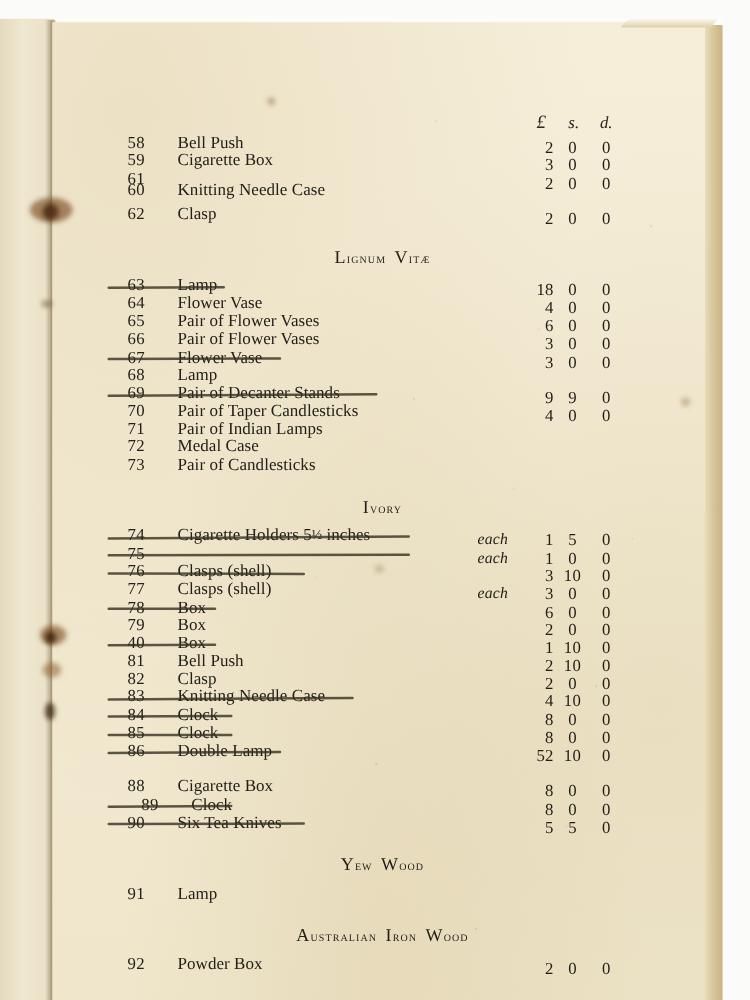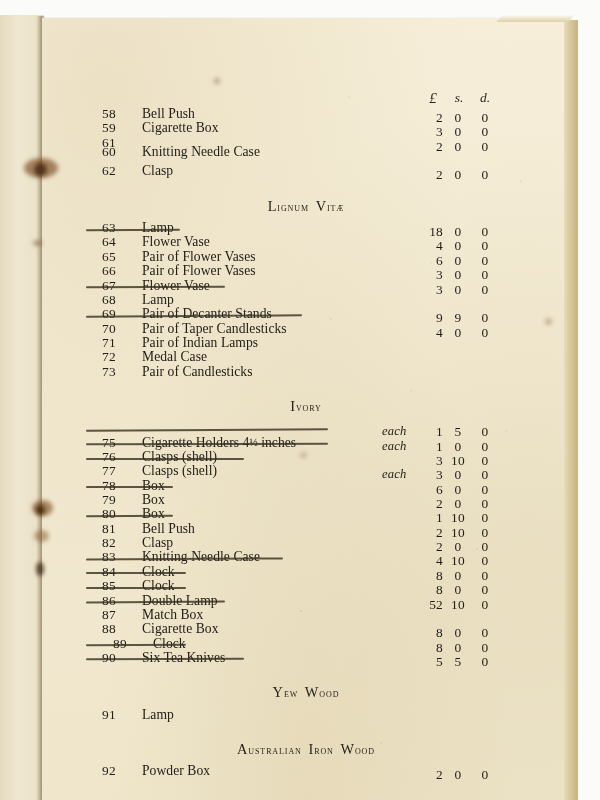--- a/index.html
+++ b/index.html
@@ -297,28 +297,31 @@
         </div>
         <div class="row" style="top: 331.25px;">
           <span class="num">72</span>
           <span class="desc">Medal Case</span>
         </div>
         <div class="row" style="top: 345.6px;">
           <span class="num">73</span>
           <span class="desc">Pair of Candlesticks</span>
         </div>
         <div class="section-head" style="top: 379.95px;"><span class="cap">I</span>vory</div>
+        <div class="row" style="top: 402.3px;">
+          <span class="num">74</span>
+          <span class="desc">Cigarette Holders 5<span class="frac">½</span> inches</span>
+        </div>
         <div class="strike" style="top: 410.8px; width: 242.15px; transform: rotate(-0.35deg);"></div>
         <div class="price each" style="top: 406.3px;">each</div>
         <div class="price pound" style="top: 406.3px;">1</div>
         <div class="price shil" style="top: 406.3px;">5</div>
         <div class="price pence" style="top: 406.3px;">0</div>
         <div class="row" style="top: 416.65px;">
           <span class="num">75</span>
-          <span class="desc">Cigarette Holders 4<span class="frac">½</span> inches</span>
         </div>
         <div class="strike" style="top: 425.15px; width: 242.15px; transform: rotate(-0.13deg);"></div>
         <div class="price each" style="top: 420.65px;">each</div>
         <div class="price pound" style="top: 420.65px;">1</div>
         <div class="price shil" style="top: 420.65px;">0</div>
         <div class="price pence" style="top: 420.65px;">0</div>
         <div class="row" style="top: 431px;">
           <span class="num">76</span>
           <span class="desc">Clasps (shell)</span>
         </div>
@@ -343,21 +346,21 @@
         <div class="price shil" style="top: 463.7px;">0</div>
         <div class="price pence" style="top: 463.7px;">0</div>
         <div class="row" style="top: 474.05px;">
           <span class="num">79</span>
           <span class="desc">Box</span>
         </div>
         <div class="price pound" style="top: 478.05px;">2</div>
         <div class="price shil" style="top: 478.05px;">0</div>
         <div class="price pence" style="top: 478.05px;">0</div>
         <div class="row" style="top: 488.4px;">
-          <span class="num">80</span>
+          <span class="num">40</span>
           <span class="desc">Box</span>
         </div>
         <div class="strike" style="top: 496.9px; width: 87.35px; transform: rotate(-0.35deg);"></div>
         <div class="price pound" style="top: 492.4px;">1</div>
         <div class="price shil" style="top: 492.4px;">10</div>
         <div class="price pence" style="top: 492.4px;">0</div>
         <div class="row" style="top: 502.75px;">
           <span class="num">81</span>
           <span class="desc">Bell Push</span>
         </div>
@@ -396,24 +399,20 @@
         <div class="price shil" style="top: 564.15px;">0</div>
         <div class="price pence" style="top: 564.15px;">0</div>
         <div class="row" style="top: 574.5px;">
           <span class="num">86</span>
           <span class="desc">Double Lamp</span>
         </div>
         <div class="strike" style="top: 583px; width: 138.95px; transform: rotate(-0.35deg);"></div>
         <div class="price pound" style="top: 578.5px;">52</div>
         <div class="price shil" style="top: 578.5px;">10</div>
         <div class="price pence" style="top: 578.5px;">0</div>
-        <div class="row" style="top: 588.85px;">
-          <span class="num">87</span>
-          <span class="desc">Match Box</span>
-        </div>
         <div class="row" style="top: 603.2px;">
           <span class="num">88</span>
           <span class="desc">Cigarette Box</span>
         </div>
         <div class="price pound" style="top: 607.2px;">8</div>
         <div class="price shil" style="top: 607.2px;">0</div>
         <div class="price pence" style="top: 607.2px;">0</div>
         <div class="row" style="top: 617.55px; margin-left: 11px;">
           <span class="num">89</span>
           <span class="desc">Clock</span>

